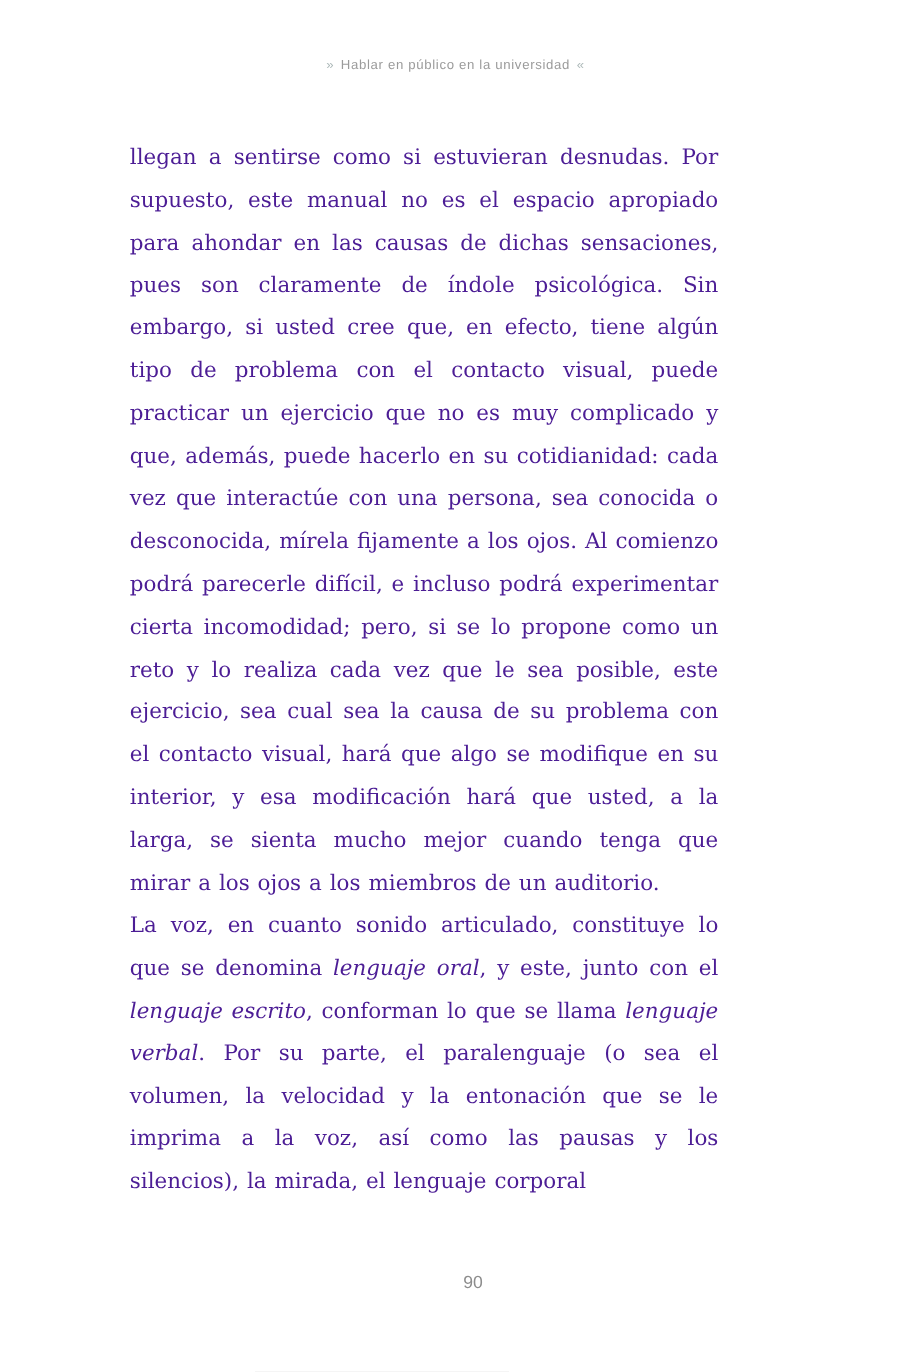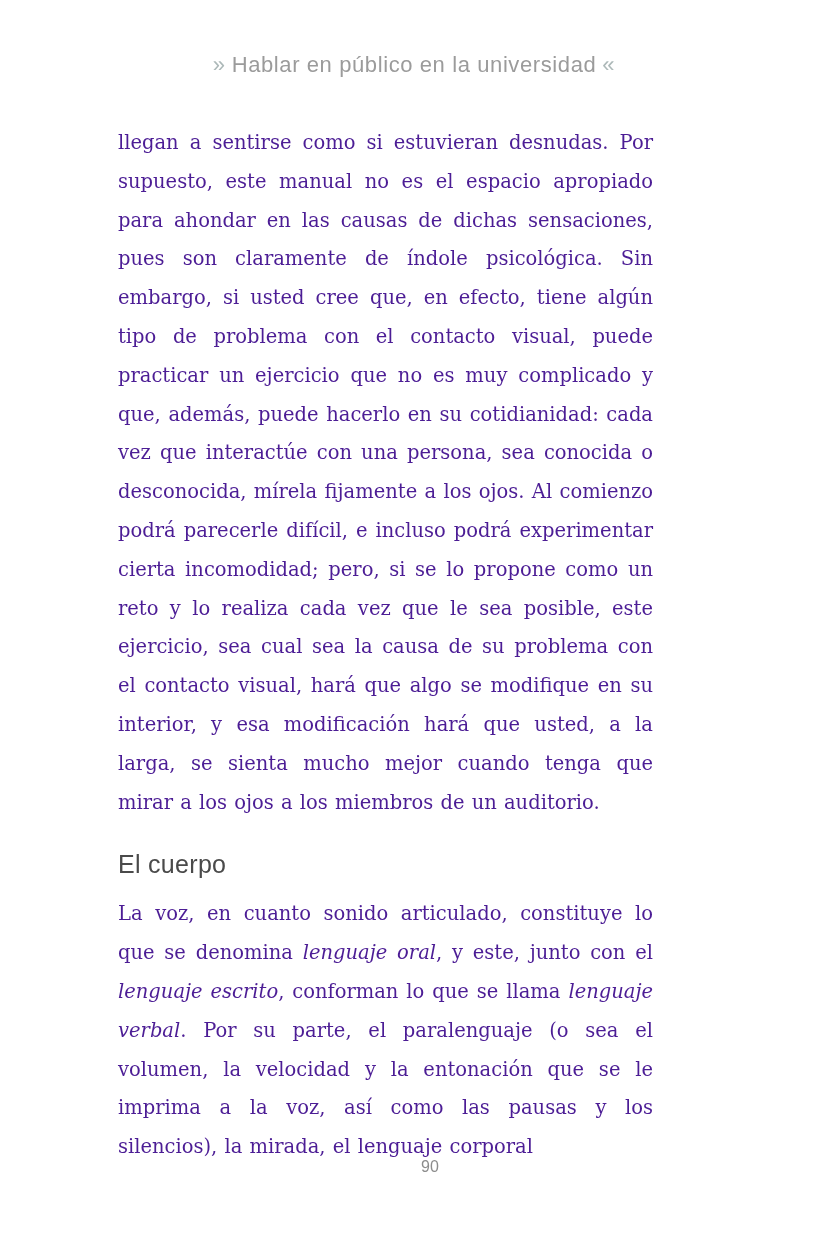--- a/index.html
+++ b/index.html
@@ -15,21 +15,21 @@
     background: #ffffff;
     overflow: hidden;
   }
   .running-header {
     position: absolute;
     top: 52px;
     left: 0;
     width: 100%;
     text-align: center;
     font-family: "Liberation Sans", sans-serif;
-    font-size: 22px;
+    font-size: 12px;
     letter-spacing: 0.6px;
     color: #9b9b9b;
   }
   .running-header .guillemet {
     color: #adb9b9;
     padding: 0 6px;
   }
   .content-column {
     position: absolute;
     left: 118px;
@@ -73,21 +73,20 @@
 <div class="book-page">
 
   <div class="running-header">
     <span class="guillemet">»</span><span>Hablar en público en la universidad</span><span class="guillemet">«</span>
   </div>
 
   <div class="content-column">
 
     <p class="body-paragraph">llegan a sentirse como si estuvieran desnudas. Por supuesto, este manual no es el espacio apropiado para ahondar en las causas de dichas sensaciones, pues son claramente de índole psicológica. Sin embargo, si usted cree que, en efecto, tiene algún tipo de problema con el contacto visual, puede practicar un ejercicio que no es muy complicado y que, además, puede hacerlo en su cotidianidad: cada vez que interactúe con una persona, sea conocida o desconocida, mírela fijamente a los ojos. Al comienzo podrá parecerle difícil, e incluso podrá experimentar cierta incomodidad; pero, si se lo propone como un reto y lo realiza cada vez que le sea posible, este ejercicio, sea cual sea la causa de su problema con el contacto visual, hará que algo se modifique en su interior, y esa modificación hará que usted, a la larga, se sienta mucho mejor cuando tenga que mirar a los ojos a los miembros de un auditorio.</p>
 
-    <h2 class="section-heading">El cuerpo</h2>
 
     <p class="body-paragraph"><span>La voz, en cuanto sonido articulado, constituye lo que se denomina </span><span class="italic">lenguaje oral</span><span>, y este, junto con el </span><span class="italic">lenguaje escrito</span><span>, conforman lo que se llama </span><span class="italic">lenguaje verbal</span><span>. Por su parte, el paralenguaje (o sea el volumen, la velocidad y la entonación que se le imprima a la voz, así como las pausas y los silencios), la mirada, el lenguaje corporal</span></p>
 
   </div>
 
   <div class="page-number">90</div>
 
 </div>
 
 </body></html>

